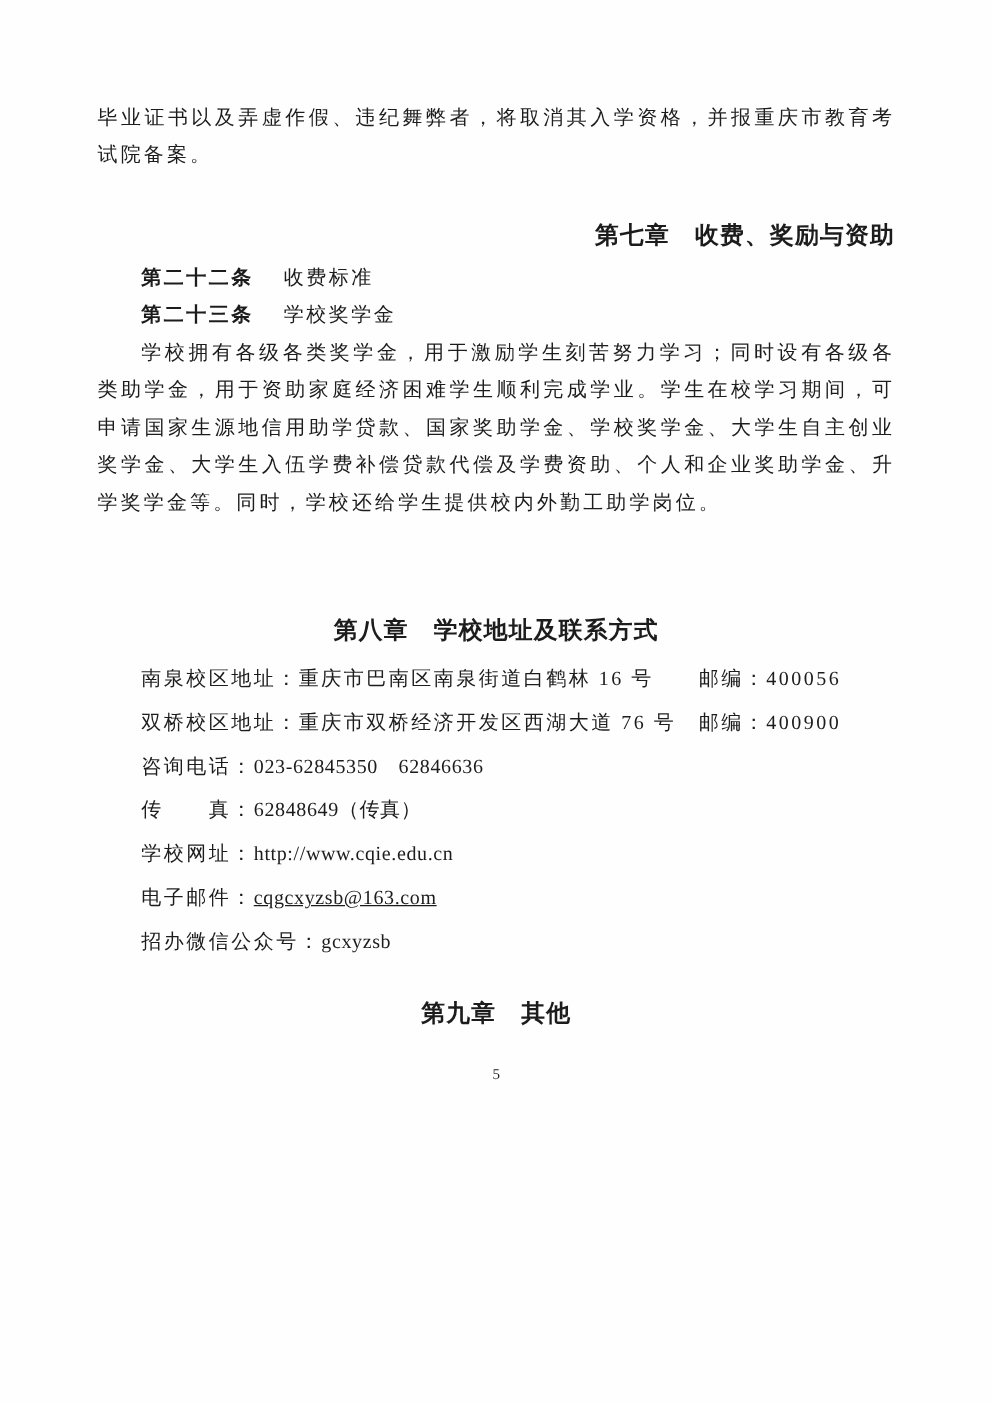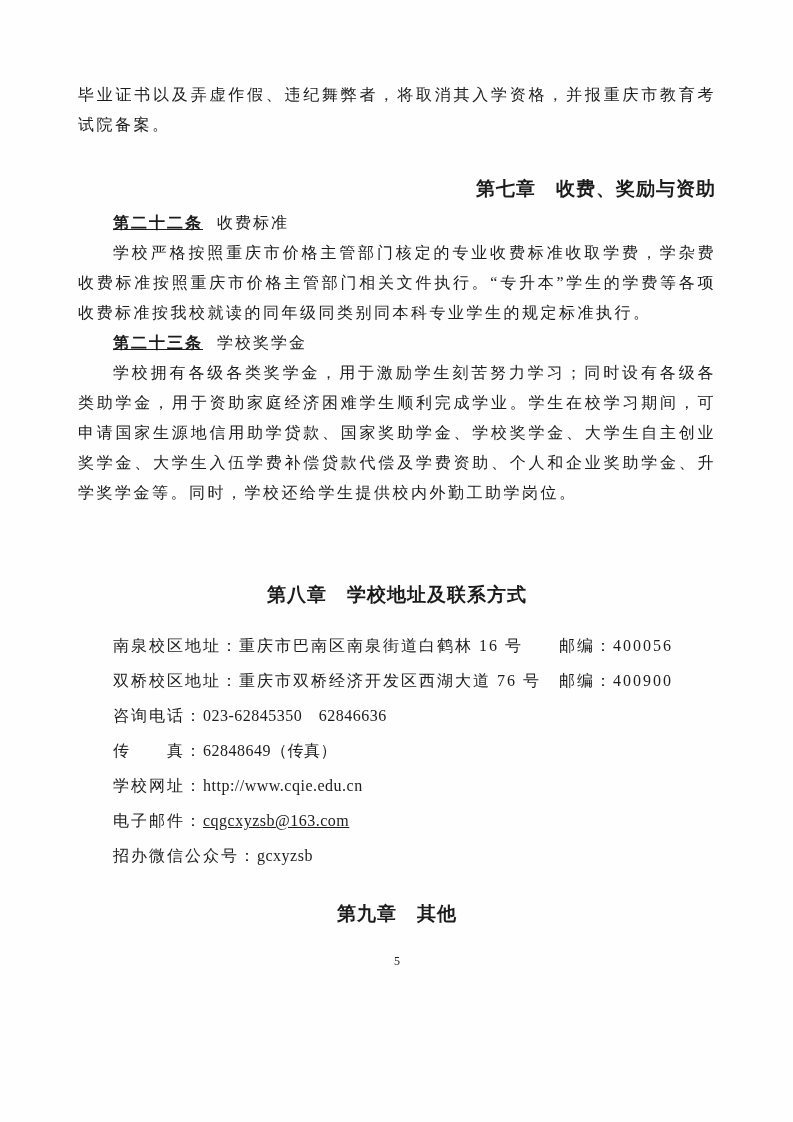--- a/index.html
+++ b/index.html
@@ -25,32 +25,31 @@
   .para.indent { text-indent: 35px; }
   .chapter-heading {
     text-align: center;
     font-family: "Liberation Sans", "DejaVu Sans", sans-serif;
     font-weight: bold;
     font-size: 19px;
     line-height: 26px;
     letter-spacing: 1px;
   }
   .ch7 { margin: 36px 0 6px 0; text-align: right; }
-  .ch8 { margin: 74px 0 23px 0; }
+  .ch8 { margin: 74px 0 11px 0; }
   .ch9 { margin: 30px 0 11px 0; text-align: center; }
   .article-line {
     margin: 0 0 0 35px;
     line-height: 30px;
     letter-spacing: 2px;
     white-space: nowrap;
   }
   .article-label {
     font-weight: bold;
-    margin-right: 14px;
-    text-decoration: underline;
+    margin-right: 24px;
   }
   .contacts { margin-top: 4px; }
   .contact-row {
     margin: 5px 0 3px 35px;
     line-height: 30px;
     letter-spacing: 2px;
     white-space: nowrap;
   }
   .latin-val { letter-spacing: 0.5px; }
   .underline { text-decoration: underline; }
@@ -67,21 +66,20 @@
 <div class="page">
 
   <p class="para">毕业证书以及弄虚作假、违纪舞弊者，将取消其入学资格，并报重庆市教育考试院备案。</p>
 
   <div class="chapter-heading ch7">第七章　收费、奖励与资助</div>
 
   <div class="article-line">
     <span class="article-label">第二十二条</span><span>收费标准</span>
   </div>
 
-  <p class="para indent">学校严格按照重庆市价格主管部门核定的专业收费标准收取学费，学杂费收费标准按照重庆市价格主管部门相关文件执行。“专升本”学生的学费等各项收费标准按我校就读的同年级同类别同本科专业学生的规定标准执行。</p>
 
   <div class="article-line">
     <span class="article-label">第二十三条</span><span>学校奖学金</span>
   </div>
 
   <p class="para indent">学校拥有各级各类奖学金，用于激励学生刻苦努力学习；同时设有各级各类助学金，用于资助家庭经济困难学生顺利完成学业。学生在校学习期间，可申请国家生源地信用助学贷款、国家奖助学金、学校奖学金、大学生自主创业奖学金、大学生入伍学费补偿贷款代偿及学费资助、个人和企业奖助学金、升学奖学金等。同时，学校还给学生提供校内外勤工助学岗位。</p>
 
   <div class="chapter-heading ch8">第八章　学校地址及联系方式</div>
 
 

